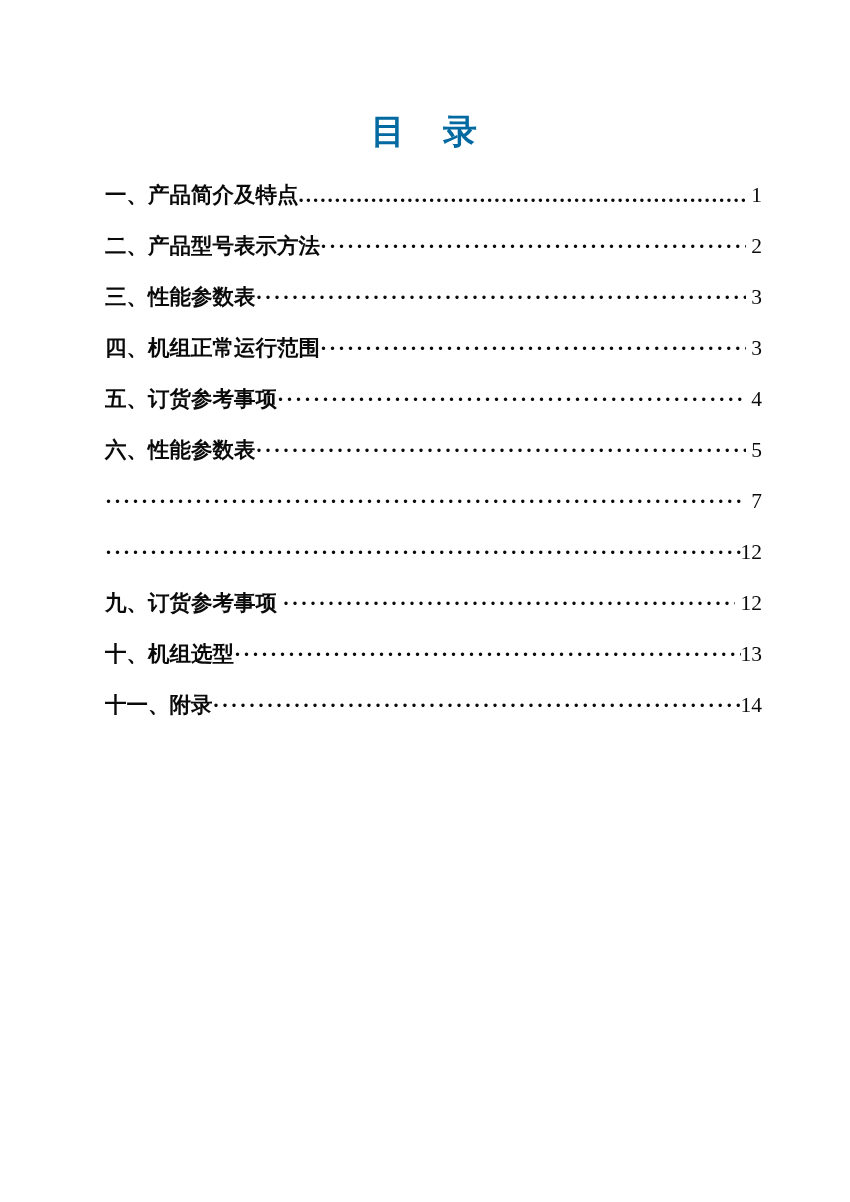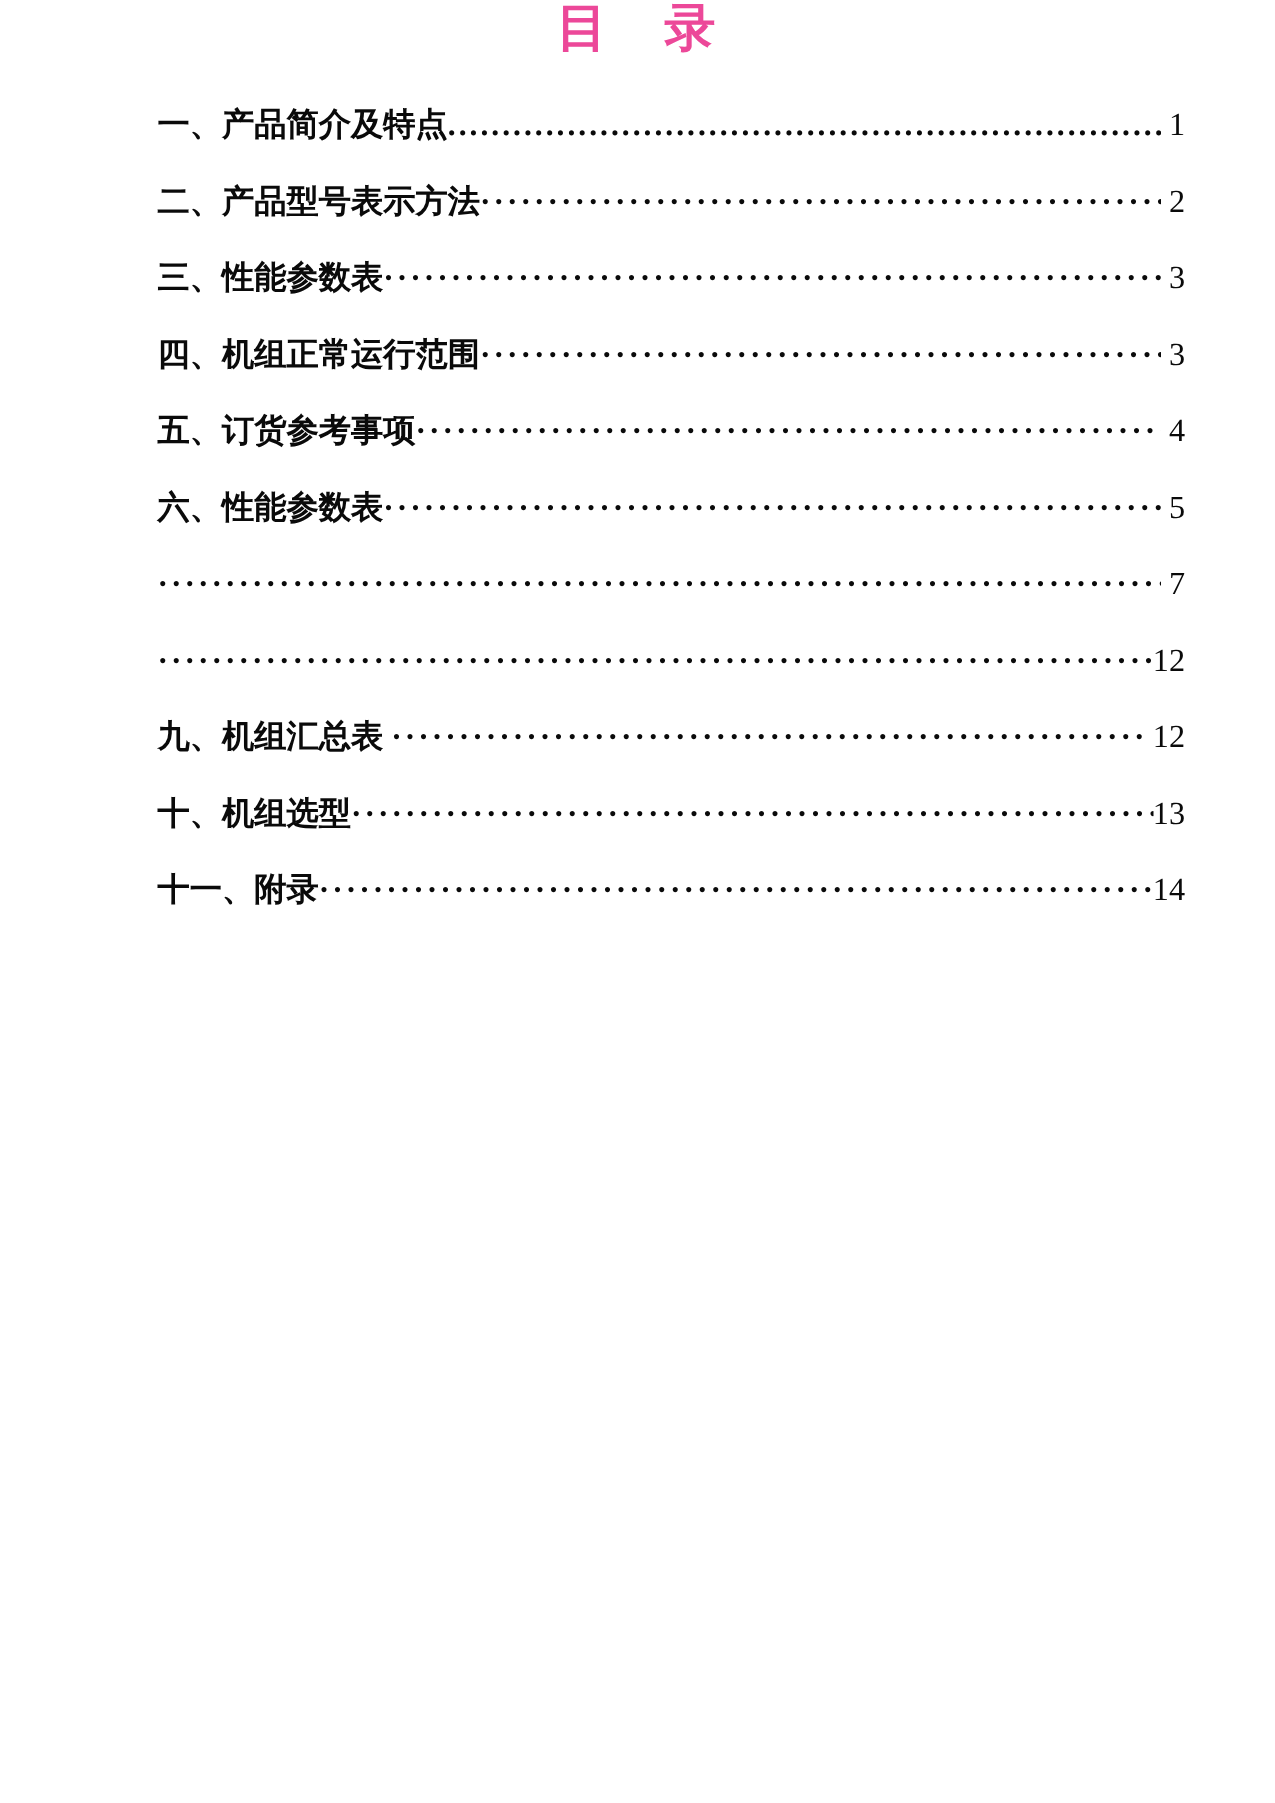--- a/index.html
+++ b/index.html
@@ -10,30 +10,32 @@
   .page {
     position: relative;
     width: 850px;
     height: 1202px;
     background: #ffffff;
     color: #111111;
     font-family: "Liberation Serif", "DejaVu Serif", serif;
     overflow: hidden;
   }
   .doc-title {
+    padding-top: 100px;
     text-align: center;
     font-size: 34px;
     line-height: 40px;
     font-weight: bold;
     letter-spacing: 2px;
     white-space: pre;
-    color: #ec4899;
+    color: #0369a1;
+    margin-top: 12px;
   }
   .toc {
-    margin: 18px 60px 0 105px;
+    margin: 18px 88px 0 105px;
   }
   .toc-row {
     display: flex;
     align-items: baseline;
     height: 51px;
   }
   .toc-label {
     font-size: 21.5px;
     line-height: 51px;
     font-weight: 600;
@@ -99,21 +101,21 @@
       </div>
       <div class="toc-row">
         <span class="toc-leader">········································································································································································································</span>
         <span class="toc-page"> 7</span>
       </div>
       <div class="toc-row">
         <span class="toc-leader">········································································································································································································</span>
         <span class="toc-page">12</span>
       </div>
       <div class="toc-row">
-        <span class="toc-label">九、机组汇总表 </span>
+        <span class="toc-label">九、订货参考事项 </span>
         <span class="toc-leader">········································································································································································································</span>
         <span class="toc-page"> 12</span>
       </div>
       <div class="toc-row">
         <span class="toc-label">十、机组选型</span>
         <span class="toc-leader">········································································································································································································</span>
         <span class="toc-page">13</span>
       </div>
       <div class="toc-row">
         <span class="toc-label">十一、附录</span>

